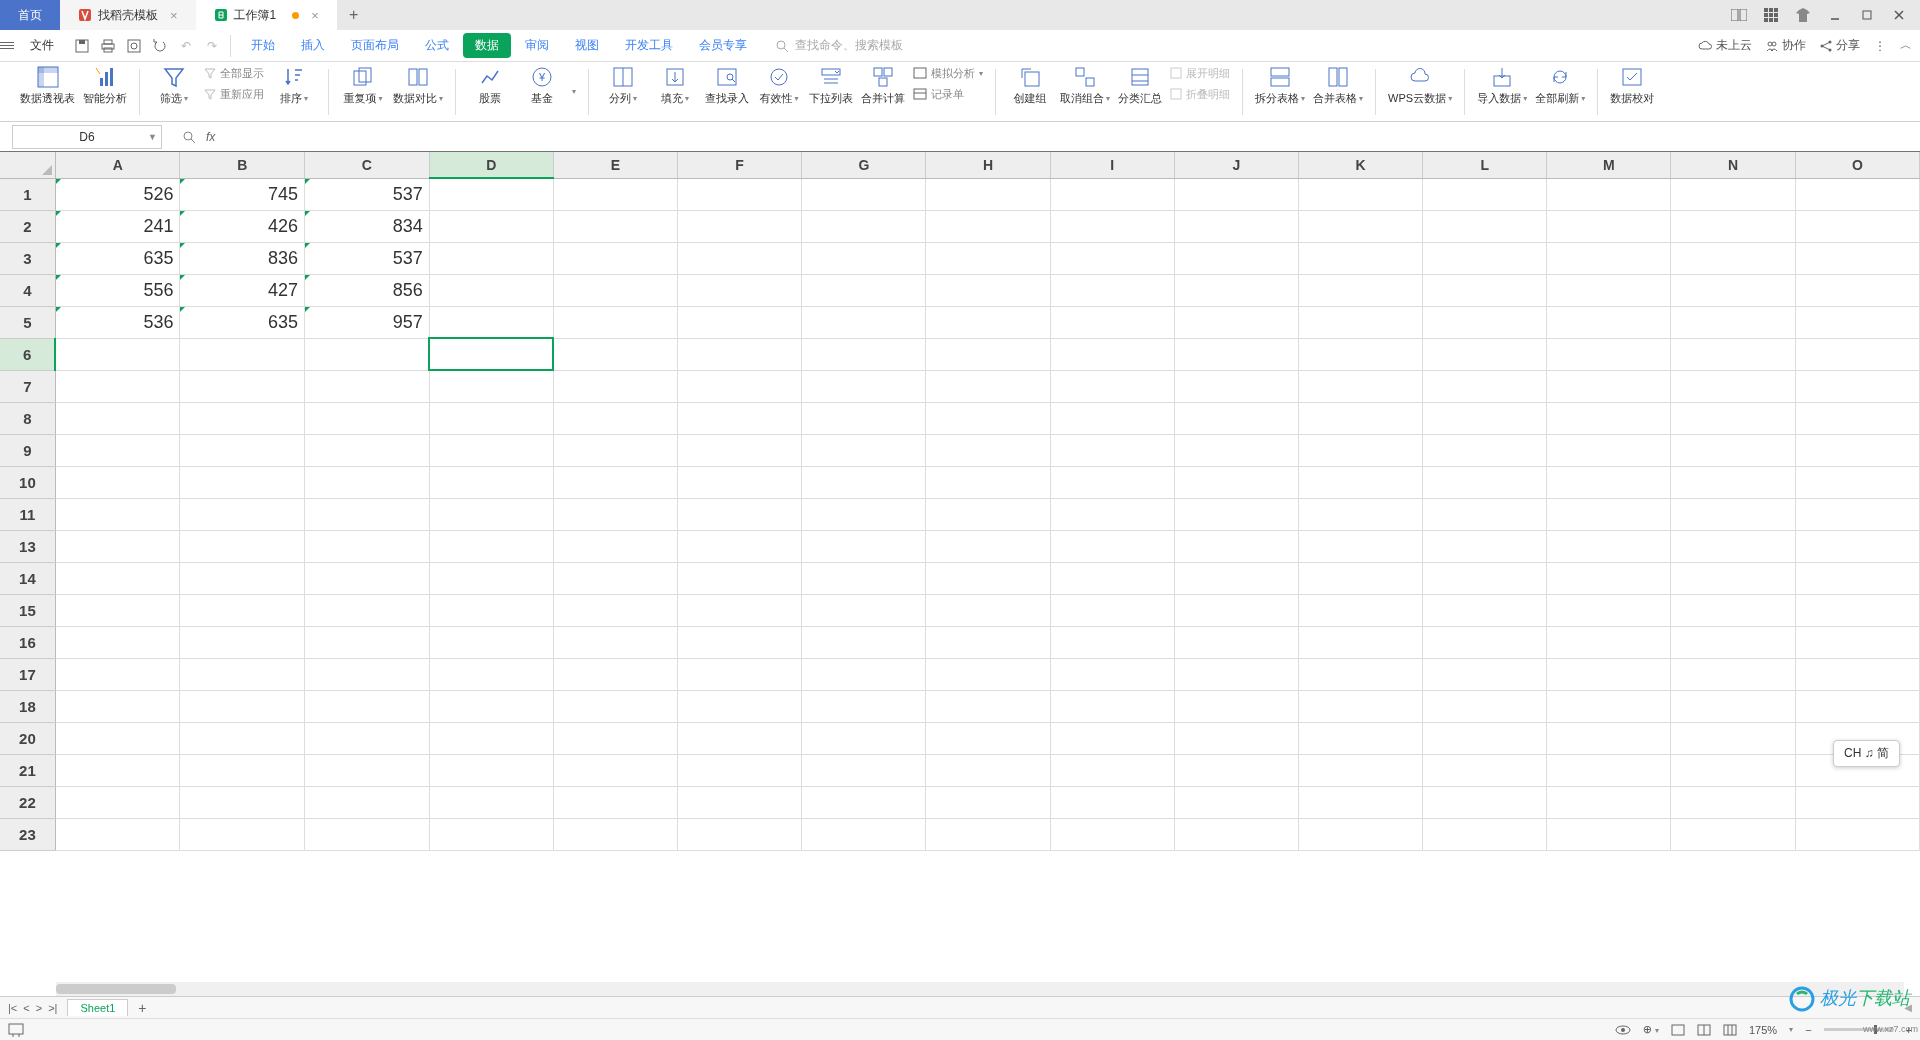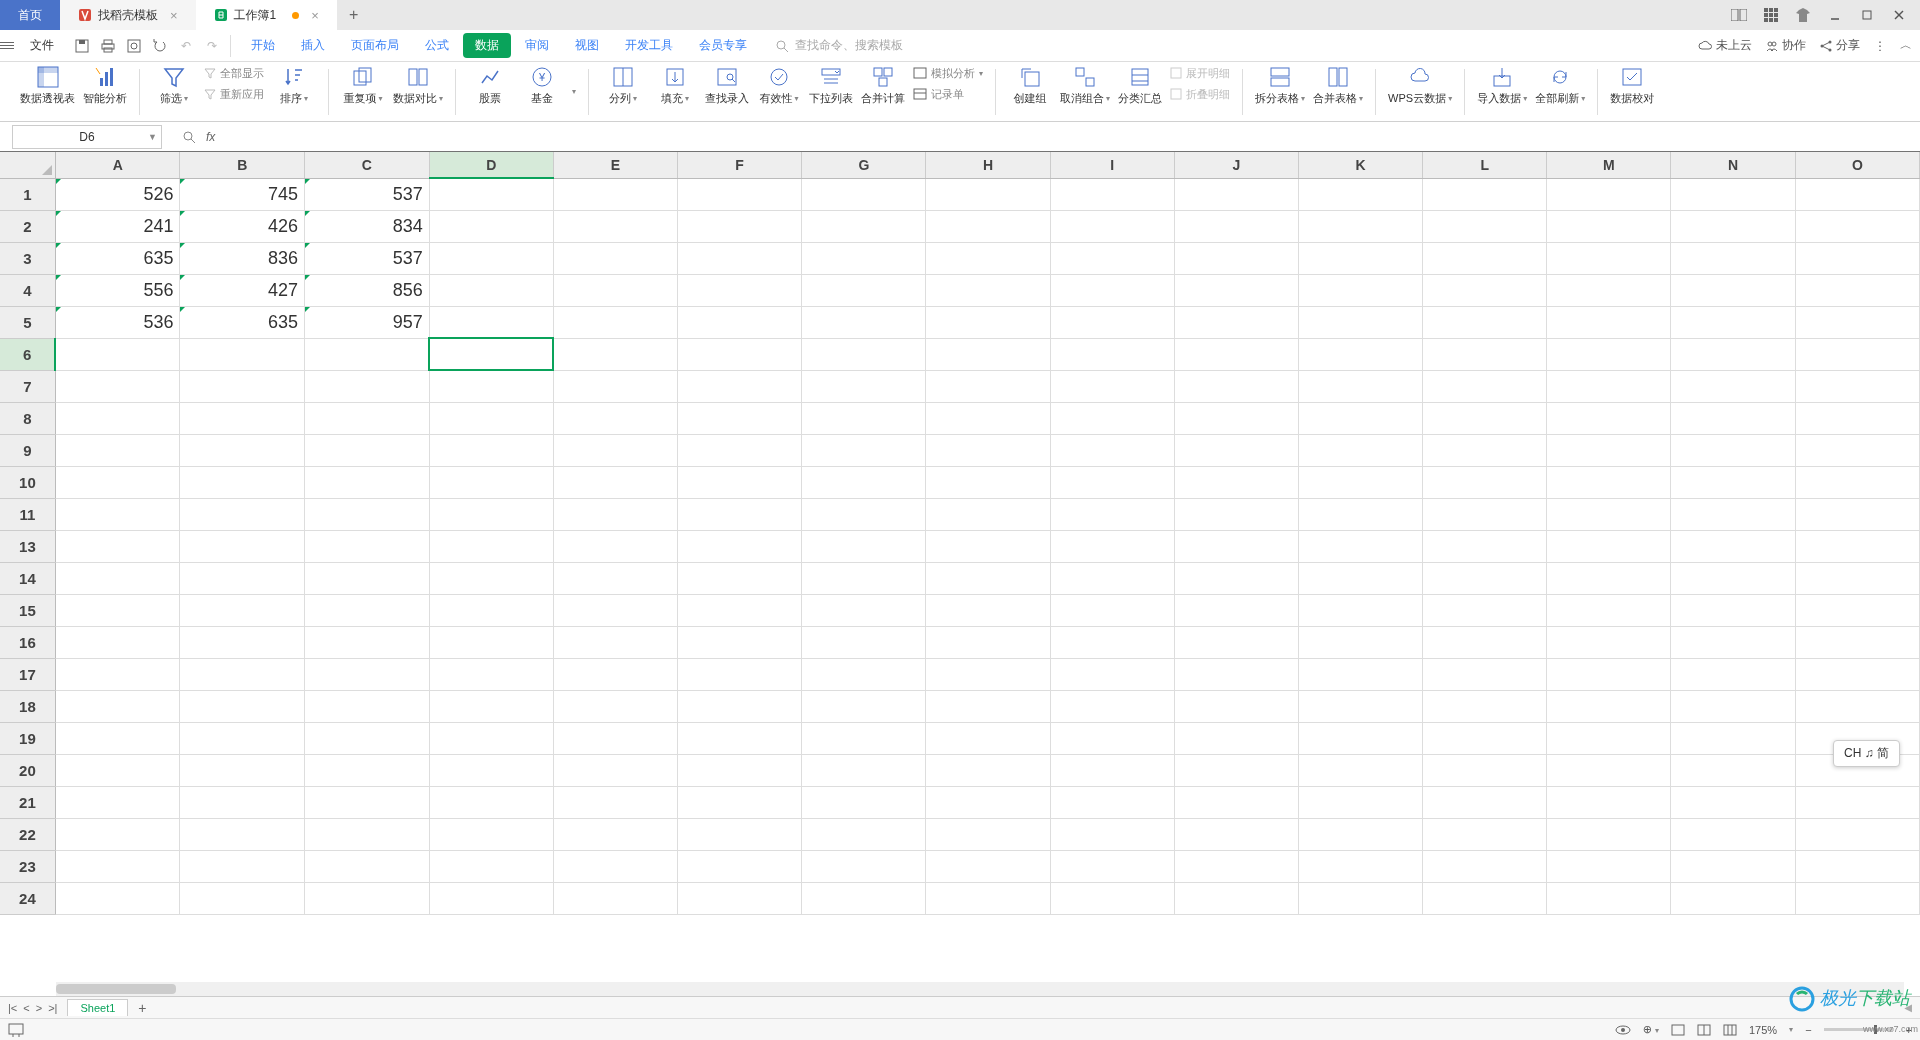--- a/index.html
+++ b/index.html
@@ -884,38 +884,20 @@
           <td class="cell"></td>
           <td class="cell"></td>
           <td class="cell"></td>
           <td class="cell"></td>
           <td class="cell"></td>
           <td class="cell"></td>
           <td class="cell"></td>
           <td class="cell"></td>
         </tr>
         <tr>
-          <th class="row-h" style="height:32px">19</th>
-          <td class="cell"></td>
-          <td class="cell"></td>
-          <td class="cell"></td>
-          <td class="cell"></td>
-          <td class="cell"></td>
-          <td class="cell"></td>
-          <td class="cell"></td>
-          <td class="cell"></td>
-          <td class="cell"></td>
-          <td class="cell"></td>
-          <td class="cell"></td>
-          <td class="cell"></td>
-          <td class="cell"></td>
-          <td class="cell"></td>
-          <td class="cell"></td>
-        </tr>
-        <tr>
           <th class="row-h" style="height:32px">20</th>
           <td class="cell"></td>
           <td class="cell"></td>
           <td class="cell"></td>
           <td class="cell"></td>
           <td class="cell"></td>
           <td class="cell"></td>
           <td class="cell"></td>
           <td class="cell"></td>
           <td class="cell"></td>
@@ -957,38 +939,20 @@
           <td class="cell"></td>
           <td class="cell"></td>
           <td class="cell"></td>
           <td class="cell"></td>
           <td class="cell"></td>
           <td class="cell"></td>
           <td class="cell"></td>
         </tr>
         <tr>
           <th class="row-h" style="height:32px">23</th>
-          <td class="cell"></td>
-          <td class="cell"></td>
-          <td class="cell"></td>
-          <td class="cell"></td>
-          <td class="cell"></td>
-          <td class="cell"></td>
-          <td class="cell"></td>
-          <td class="cell"></td>
-          <td class="cell"></td>
-          <td class="cell"></td>
-          <td class="cell"></td>
-          <td class="cell"></td>
-          <td class="cell"></td>
-          <td class="cell"></td>
-          <td class="cell"></td>
-        </tr>
-        <tr>
-          <th class="row-h" style="height:32px">24</th>
           <td class="cell"></td>
           <td class="cell"></td>
           <td class="cell"></td>
           <td class="cell"></td>
           <td class="cell"></td>
           <td class="cell"></td>
           <td class="cell"></td>
           <td class="cell"></td>
           <td class="cell"></td>
           <td class="cell"></td>

